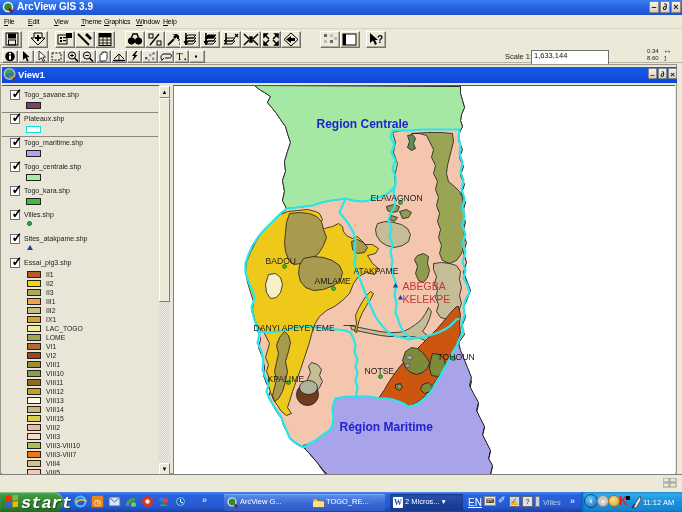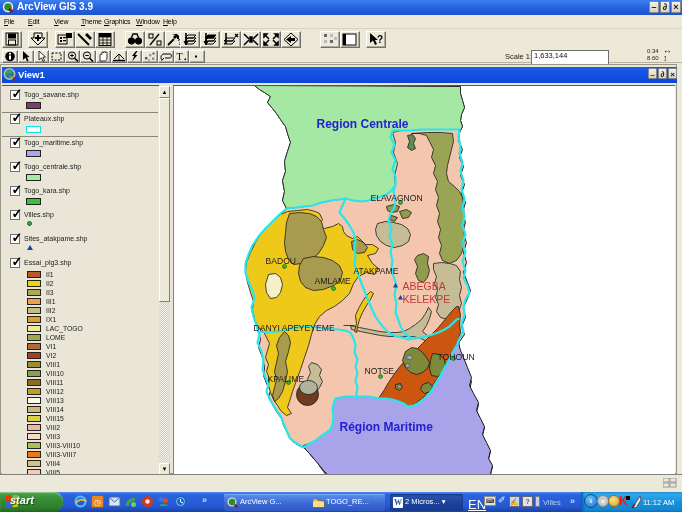--- a/index.html
+++ b/index.html
@@ -39,21 +39,21 @@
 .ssw { position:absolute; left:25px; width:14px; height:7px; border:1px solid #222; }
 .slbl { position:absolute; left:44px; font-size:6.8px; color:#1a1a1a; }
 
 #statusstrip { position:absolute; left:0; top:474px; width:682px; height:18px; background:#ECE9D8; border-top:1px solid #808080; }
 
 #taskbar { position:absolute; left:0; top:492px; width:682px; height:20px;
   background:linear-gradient(180deg,#4A8AF4 0%,#2B63DD 14%,#2459D2 72%,#1A41A8 100%); }
 #startbtn { position:absolute; left:0; top:0px; width:63px; height:20px;
   background:linear-gradient(180deg,#4CA64C 0%,#389038 30%,#2E7D2E 80%,#246524 100%);
   border-radius:0 9px 9px 0; box-shadow:inset 0 1px 1px #8CC88C; }
-#startbtn .txt { position:absolute; left:10px; top:2px; color:#fff; font-size:11px; font-weight:bold; font-style:italic; text-shadow:1px 1px 1px #1A4A1A; }
+#startbtn .txt { position:absolute; left:21px; top:2px; color:#fff; font-size:17px; font-weight:bold; font-style:italic; text-shadow:1px 1px 1px #1A4A1A;font-family:Liberation Mono, monospace; }
 .qlicon { position:absolute; top:3px; width:13px; height:13px; border-radius:2px; font-size:9px; text-align:center; line-height:13px; }
 .taskbtn { position:absolute; top:2px; height:17px; border-radius:2px; color:#fff; font-size:7.5px; line-height:16px;
   background:linear-gradient(180deg,#5B8FEE,#3A67D2 60%,#3059C4); box-shadow:inset 0 1px 0 #7FA8F2; }
 #tray { position:absolute; left:581px; top:0; width:101px; height:20px;
   background:linear-gradient(180deg,#35B2F0 0%,#1790DC 50%,#1184D2 100%); box-shadow:inset 2px 0 3px #0C5AA8; }
 #clock { position:absolute; left:643px; top:6px; color:#fff; font-size:7.5px;text-align:right; }
 </style>
 </head>
 <body>
 <div id="app">
@@ -515,21 +515,21 @@
     </div>
     <div class="taskbtn" style="left:224px;width:92px;padding-left:16px;">ArcView G...<svg style="position:absolute;left:3px;top:3px" width="11" height="11" viewBox="0 0 11 11">
           <circle cx="5" cy="5" r="4" fill="#2E8B2E" stroke="#E8E8E8" stroke-width="1.2"></circle>
           <path d="M7.5 7.5 L10.5 10.5" stroke="#8B2010" stroke-width="2"></path>
         </svg></div>
     <div class="taskbtn" style="left:310px;width:75px;padding-left:16px;">TOGO_RE...<svg style="position:absolute;left:3px;top:4px" width="12" height="10" viewBox="0 0 12 10">
           <path d="M0 2 L0 9 L11 9 L11 3 L5 3 L4 1 L1 1 Z" fill="#F0C048" stroke="#A07818" stroke-width="0.7"></path>
           <path d="M0 4 L4 3 L11 4 L11 9 L0 9 Z" fill="#FFE080"></path>
         </svg></div>
     <div class="taskbtn" style="left:390px;width:73px;padding-left:15px;background:linear-gradient(180deg,#2B56B0,#1C4098 60%,#173A90);box-shadow:inset 0 1px 2px #12307A;">2 Micros... ▾<span style="position:absolute;left:3px;top:3px;width:10px;height:11px;background:#fff;border-radius:1px;color:#2050B0;font-size:8px;font-weight:bold;line-height:11px;text-align:center;font-family:'Liberation Serif',serif">W</span></div>
-    <div style="position:absolute;left:468px;top:5px;color:#fff;font-size:13px;text-decoration:underline;">EN</div>
+    <div style="position:absolute;left:468px;top:5px;color:#fff;font-size:10px;text-decoration:underline;">EN</div>
     <div style="position:absolute;left:484px;top:4px;width:12px;height:10px;background:#E8E4D0;border:1px solid #888;font-size:6px;text-align:center;line-height:9px">⌨</div>
     <div style="position:absolute;left:498px;top:3px;color:#E8E8F0;font-size:9px">✐</div>
     <div style="position:absolute;left:509px;top:4px;width:11px;height:11px;background:#C8D8F0;border:1px solid #667;font-size:7px;text-align:center;line-height:10px;color:#B02020">✍</div>
     <div style="position:absolute;left:522px;top:4px;width:11px;height:11px;background:#E0E0E8;border:1px solid #667;font-size:7px;text-align:center;line-height:10px;color:#223">?</div>
     <div style="position:absolute;left:535px;top:4px;width:5px;height:11px;background:#D0D0D8;border:1px solid #778"></div>
     <div style="position:absolute;left:543px;top:6px;color:#BACAE8;font-size:7.5px">Villes</div>
     <div style="position:absolute;left:570px;top:4px;color:#CADAF8;font-size:9px;font-weight:bold">»</div>
     <div id="tray">
       <div style="position:absolute;left:3px;top:2px;width:14px;height:14px;border-radius:50%;background:radial-gradient(circle at 40% 35%,#6CC8F8,#1868C8);border:1px solid #0A4890;color:#fff;font-size:9px;font-weight:bold;text-align:center;line-height:13px">‹</div>
       <div style="position:absolute;left:16px;top:3px;width:12px;height:12px;border-radius:50%;background:#C8C8C8;border:1px solid #888;color:#fff;font-size:8px;font-weight:bold;text-align:center;line-height:11px">×</div>

